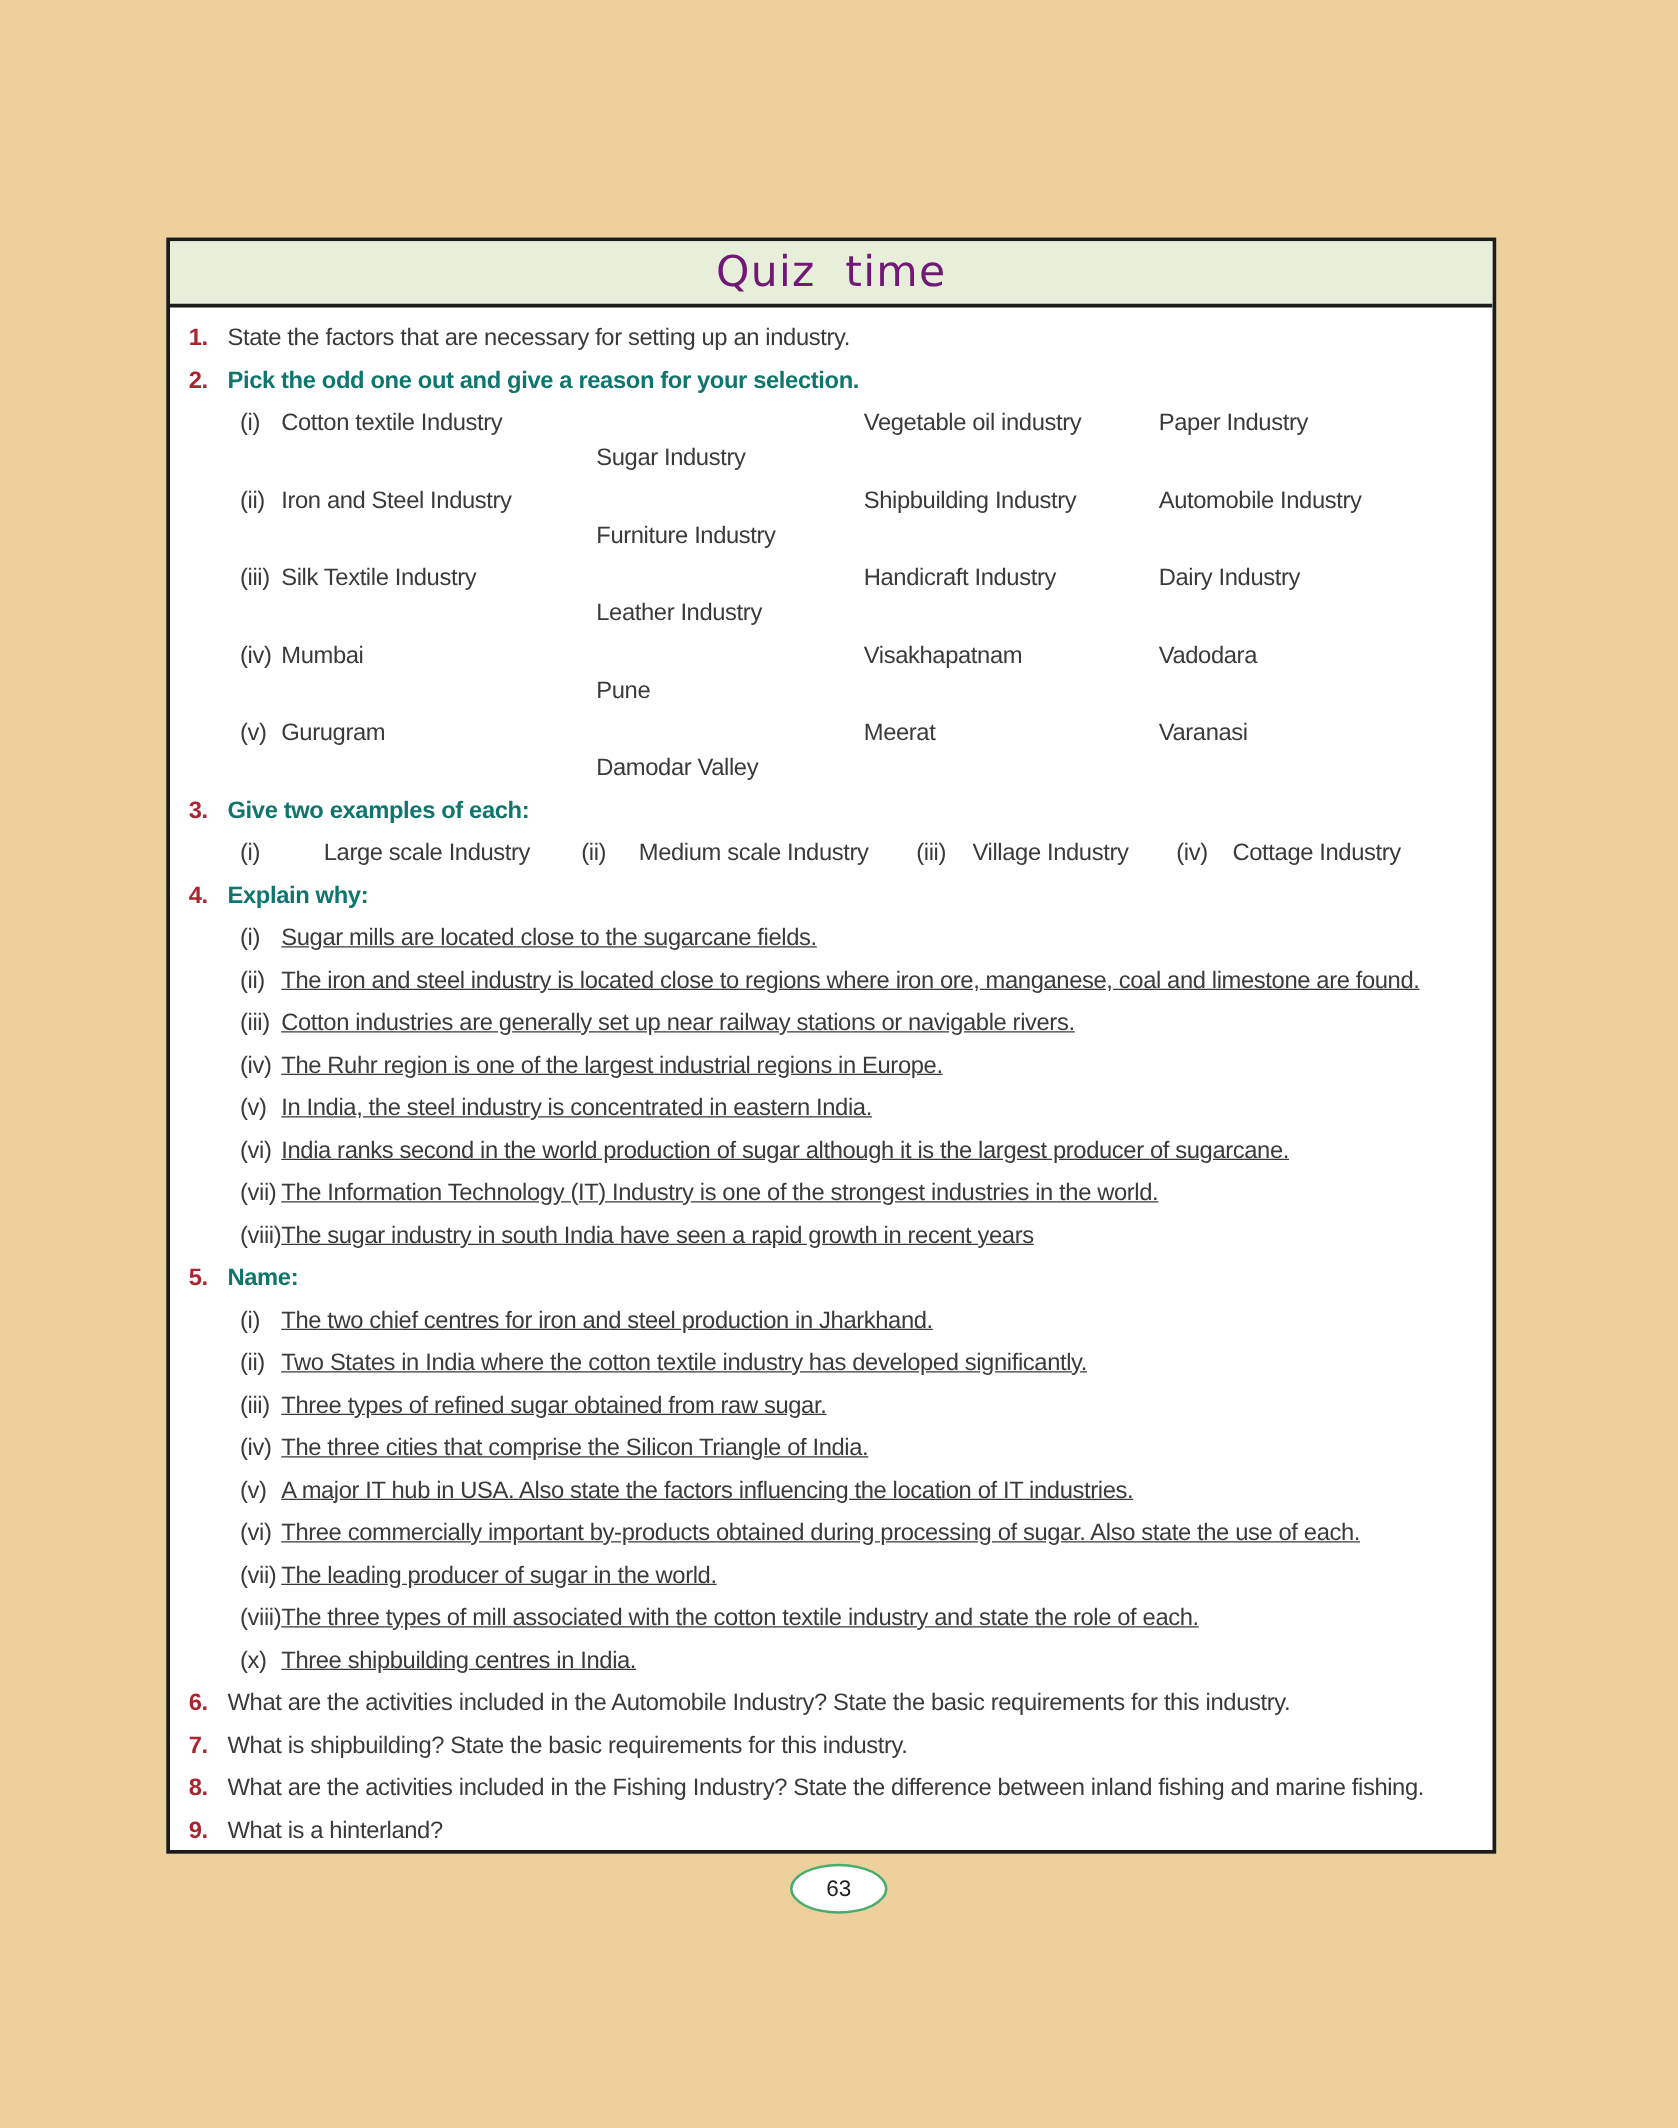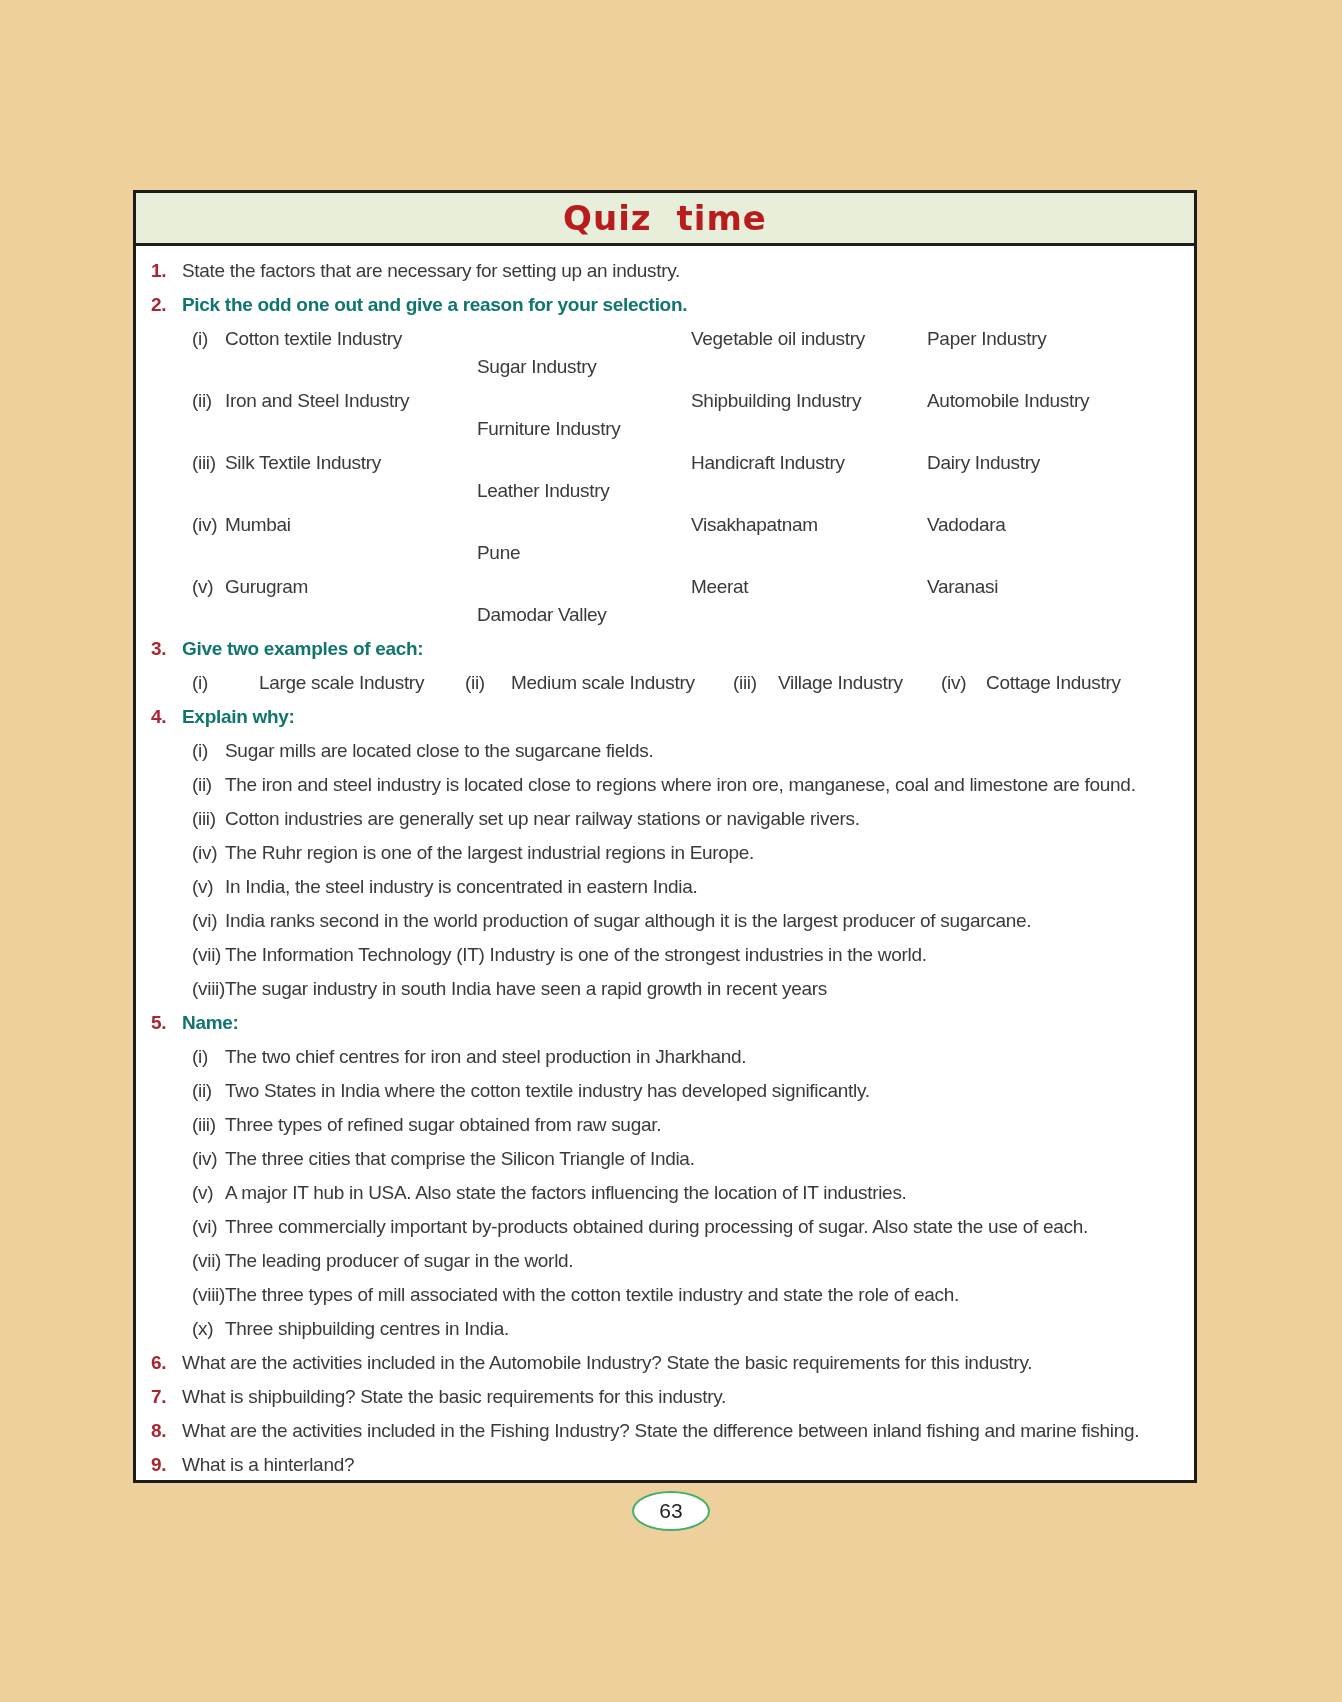--- a/index.html
+++ b/index.html
@@ -18,40 +18,40 @@
     box-sizing:border-box;
     overflow:hidden;
   }
   .quiz-header {
     height:50px;
     background:#e7efda;
     border-bottom:3px solid #1e1c1a;
     display:flex; align-items:center; justify-content:center;
   }
   .quiz-title {
-    color:#b91c1c;
+    color:#701a75;
     font-size:34px;
-    font-weight:bold;
+    font-weight:normal;
     word-spacing:12px;
     letter-spacing:1px;
     font-family:"DejaVu Sans", sans-serif;
   }
   .quiz-body {
     padding:12px 16px 0 0;
     font-size:19px;
     line-height:25px;
     letter-spacing:-0.3px;
   }
   .q-row { display:flex; padding-left:15px; margin-bottom:9px; }
   .q-num { flex:none; width:31px; color:#ab2531; font-weight:bold; }
   .q-text { flex:1; }
   .q-heading { flex:1; color:#0f766e; font-weight:bold; }
   .sub-row { display:flex; padding-left:56px; margin-bottom:9px; }
   .sub-label { flex:none; width:33px; }
-  .sub-text { flex:1; }
+  .sub-text { flex:1;text-decoration:underline; }
   .opt { flex:none; }
   .opt.c0 { width:252px; }
   .opt.c1 { width:214px;margin-top:28px; }
   .opt.c2 { width:236px; }
   .opt.c3 { flex:1; }
   .il-l1 { flex:none; width:33px; }
   .il-t1 { flex:none; width:206px;margin-left:34px; }
   .il-l2 { flex:none; width:46px; }
   .il-t2 { flex:none; width:222px; }
   .il-l3 { flex:none; width:45px; }
@@ -59,21 +59,21 @@
   .il-l4 { flex:none; width:45px; }
   .il-t4 { flex:1; }
   .page-badge {
     position:absolute; left:632px; top:1491px;
     width:78px; height:40px;
     background:#ffffff;
     border:2px solid #46ad6d;
     border-radius:50%;
     box-sizing:border-box;
     display:flex; align-items:center; justify-content:center;
-    font-size:21px; color:#222222;
+    font-size:18px; color:#222222;
   }
 </style>
 </head>
 <body>
 
 <div class="quiz-box">
   <div class="quiz-header">
     <span class="quiz-title">Quiz time</span>
   </div>
   <div class="quiz-body">

